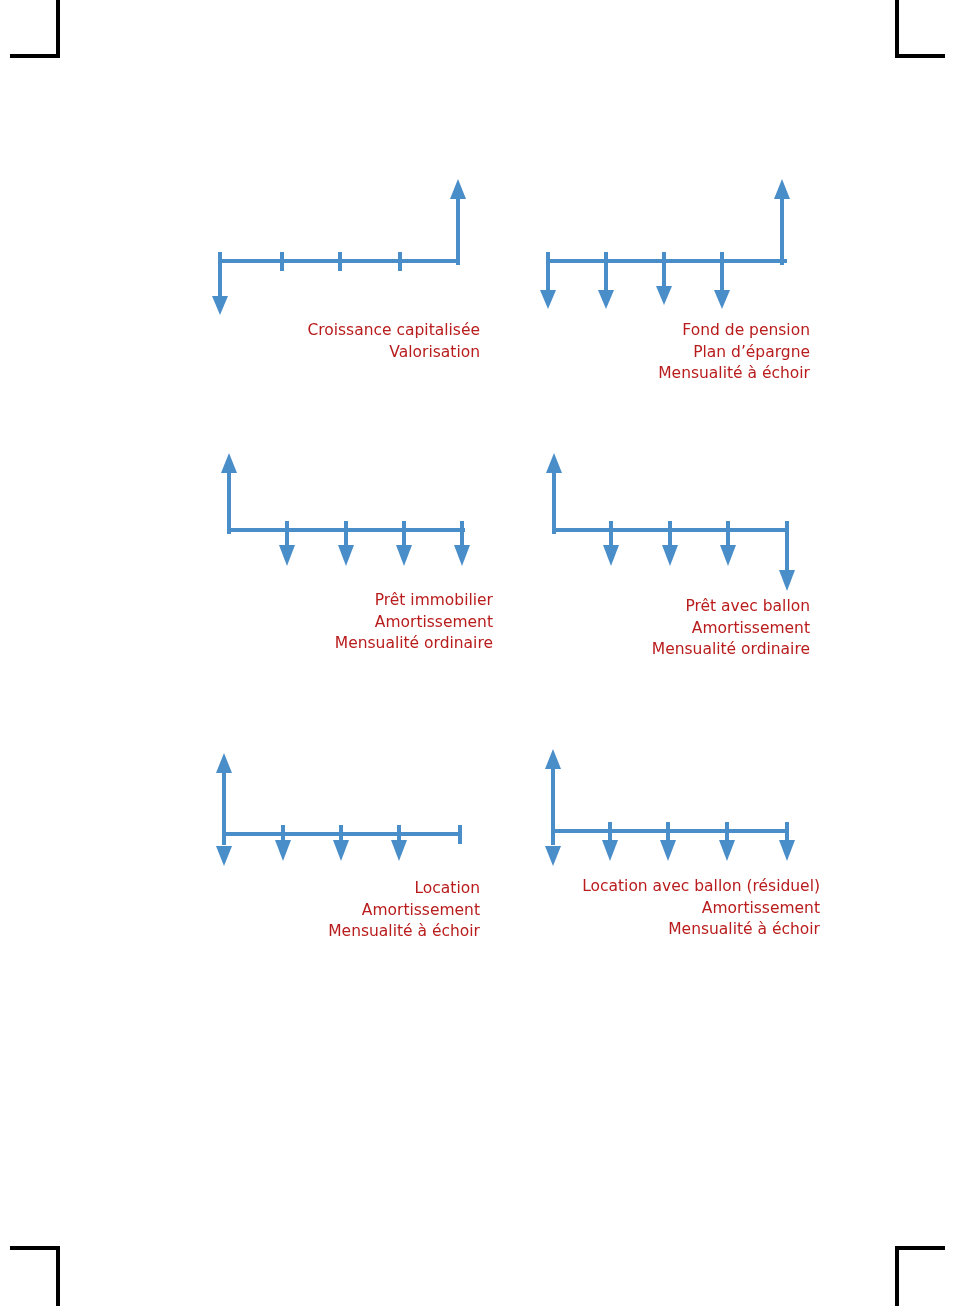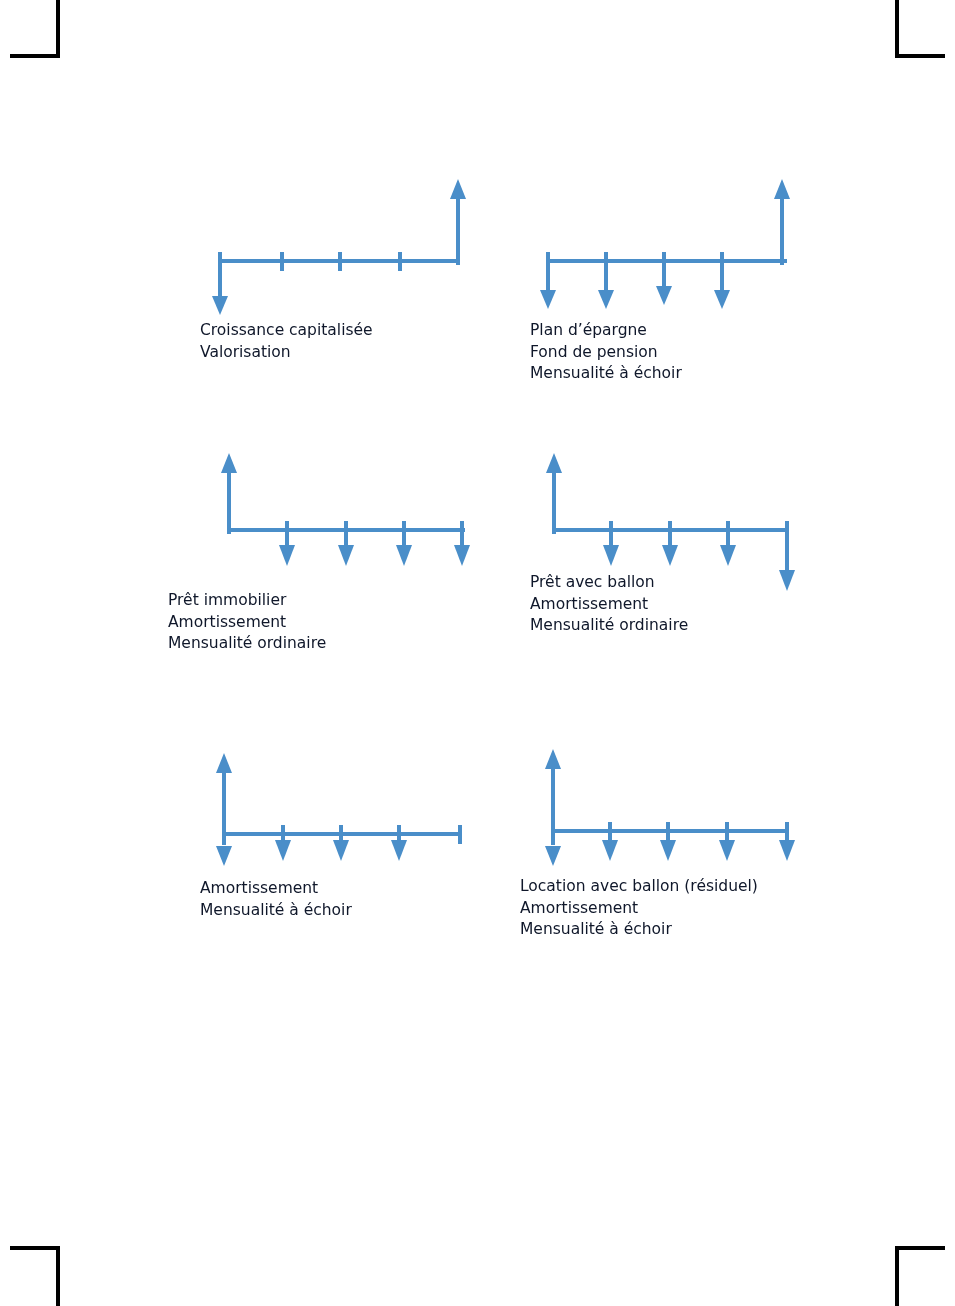--- a/index.html
+++ b/index.html
@@ -59,22 +59,22 @@
   
   .diagram {
     position: absolute;
   }
   .diagram svg {
     display: block;
   }
 
   .caption {
     position: absolute;
-    text-align: left;
-    color: #0f172a;
+    text-align: right;
+    color: #b91c1c;
     font-size: 15.5px;
     line-height: 21.5px;
     white-space: nowrap;
     font-family: "DejaVu Sans", "Liberation Sans", sans-serif;
   }
   .caption .line {
     display: block;
   }
 </style>
 </head>
@@ -138,22 +138,22 @@
 
         <line x1="722" y1="252" x2="722" y2="292"></line>
         <polygon points="722,309 714,290 730,290" stroke="none"></polygon>
 
         <line x1="782" y1="265" x2="782" y2="198"></line>
         <polygon points="782,179 774,199 790,199" stroke="none"></polygon>
       </g>
     </svg>
   </div>
   <div class="caption" style="left:530px; top:320px; width:280px;">
+    <span class="line">Fond de pension</span>
     <span class="line">Plan d’épargne</span>
-    <span class="line">Fond de pension</span>
     <span class="line">Mensualité à échoir</span>
   </div>
 
   <div class="diagram" style="left:0; top:0;">
     <svg width="955" height="1306" style="position:absolute;left:0;top:0;pointer-events:none;">
       <g stroke="#4a8ec9" fill="#4a8ec9" stroke-width="4" stroke-linecap="butt">
         <line x1="228" y1="530" x2="465" y2="530"></line>
 
         <line x1="229" y1="534" x2="229" y2="472"></line>
         <polygon points="229,453 221,473 237,473" stroke="none"></polygon>
@@ -193,21 +193,21 @@
         <polygon points="670,566 662,545 678,545" stroke="none"></polygon>
 
         <line x1="728" y1="521" x2="728" y2="545"></line>
         <polygon points="728,566 720,545 736,545" stroke="none"></polygon>
 
         <line x1="787" y1="521" x2="787" y2="570"></line>
         <polygon points="787,591 779,570 795,570" stroke="none"></polygon>
       </g>
     </svg>
   </div>
-  <div class="caption" style="left:530px; top:572px; width:280px;">
+  <div class="caption" style="left:530px; top:596px; width:280px;">
     <span class="line">Prêt avec ballon</span>
     <span class="line">Amortissement</span>
     <span class="line">Mensualité ordinaire</span>
   </div>
 
   <div class="diagram" style="left:0; top:0;">
     <svg width="955" height="1306" style="position:absolute;left:0;top:0;pointer-events:none;">
       <g stroke="#4a8ec9" fill="#4a8ec9" stroke-width="4" stroke-linecap="butt">
         <line x1="224" y1="834" x2="461" y2="834"></line>
 
@@ -222,20 +222,21 @@
         <polygon points="341,861 333,840 349,840" stroke="none"></polygon>
 
         <line x1="399" y1="825" x2="399" y2="840"></line>
         <polygon points="399,861 391,840 407,840" stroke="none"></polygon>
 
         <line x1="460" y1="825" x2="460" y2="844"></line>
       </g>
     </svg>
   </div>
   <div class="caption" style="left:200px; top:878px; width:280px;">
+    <span class="line">Location</span>
     <span class="line">Amortissement</span>
     <span class="line">Mensualité à échoir</span>
   </div>
 
   <div class="diagram" style="left:0; top:0;">
     <svg width="955" height="1306" style="position:absolute;left:0;top:0;pointer-events:none;">
       <g stroke="#4a8ec9" fill="#4a8ec9" stroke-width="4" stroke-linecap="butt">
         <line x1="553" y1="831" x2="788" y2="831"></line>
 
         <line x1="553" y1="768" x2="553" y2="845"></line>

